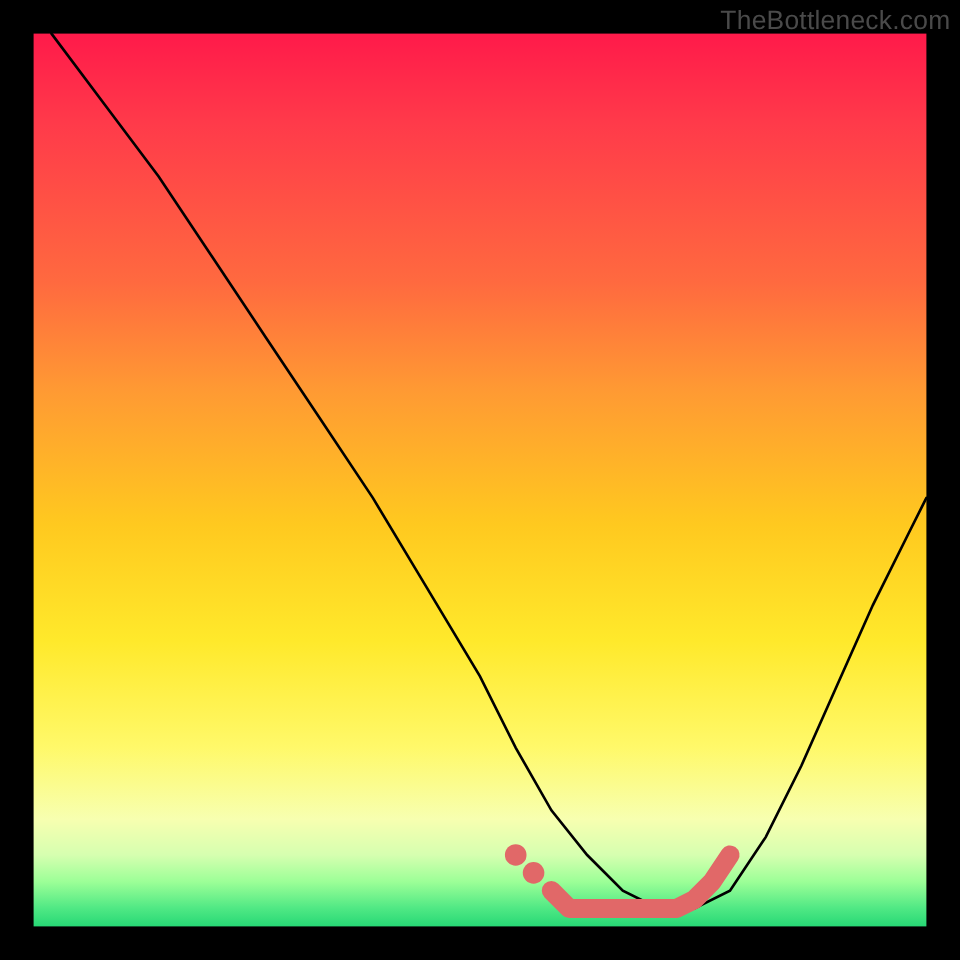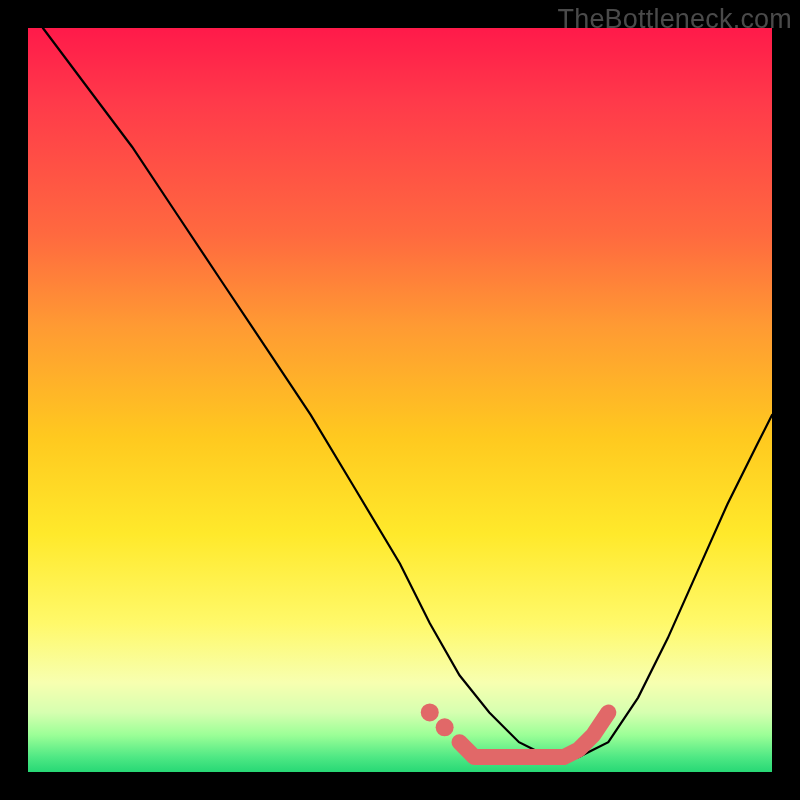--- a/index.html
+++ b/index.html
@@ -44,21 +44,21 @@
     top: 0;
     width: 744px;
     height: 744px;
     overflow: visible;
   }
   .watermark {
     position: absolute;
     top: 4px;
     right: 8px;
     color: #4a4a4a;
-    font-size: 27px;
+    font-size: 22px;
     font-weight: 500;
     letter-spacing: 0.2px;
     user-select: none;
   }
 </style>
 </head>
 <body>
 
 <div class="frame">
   <div class="watermark">TheBottleneck.com</div>

